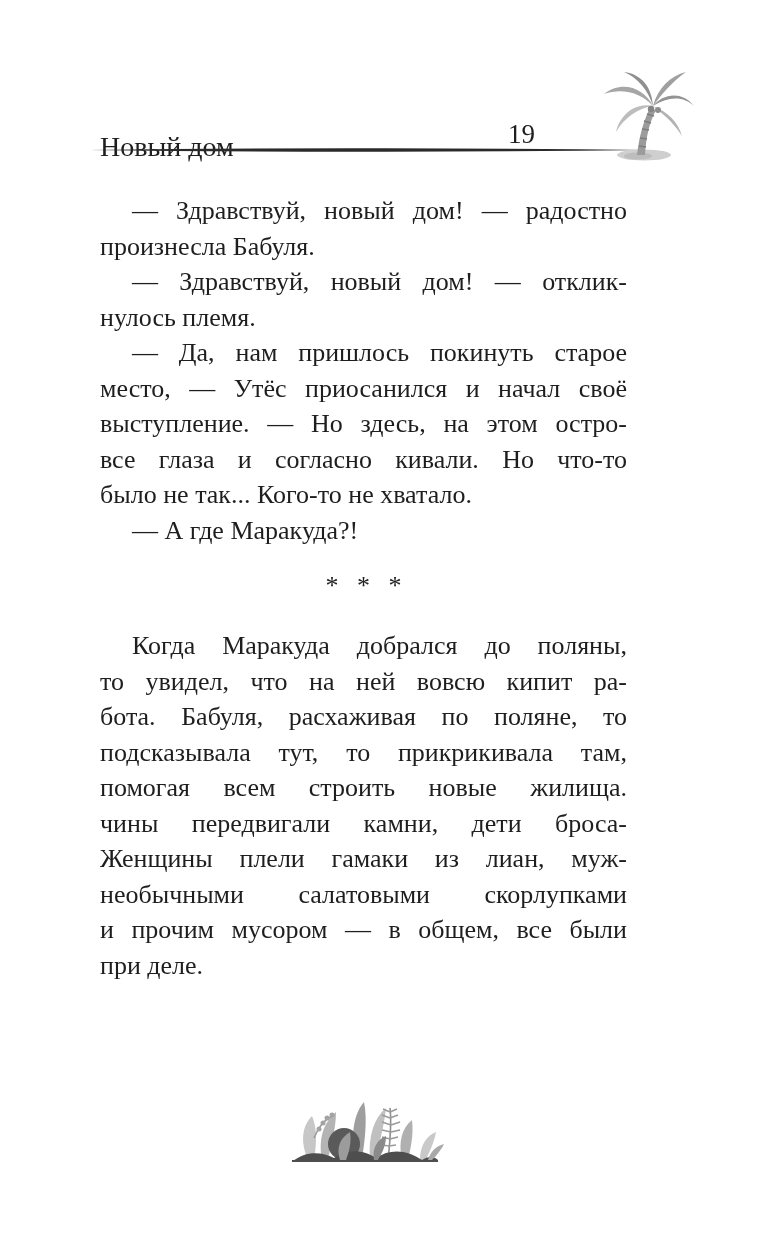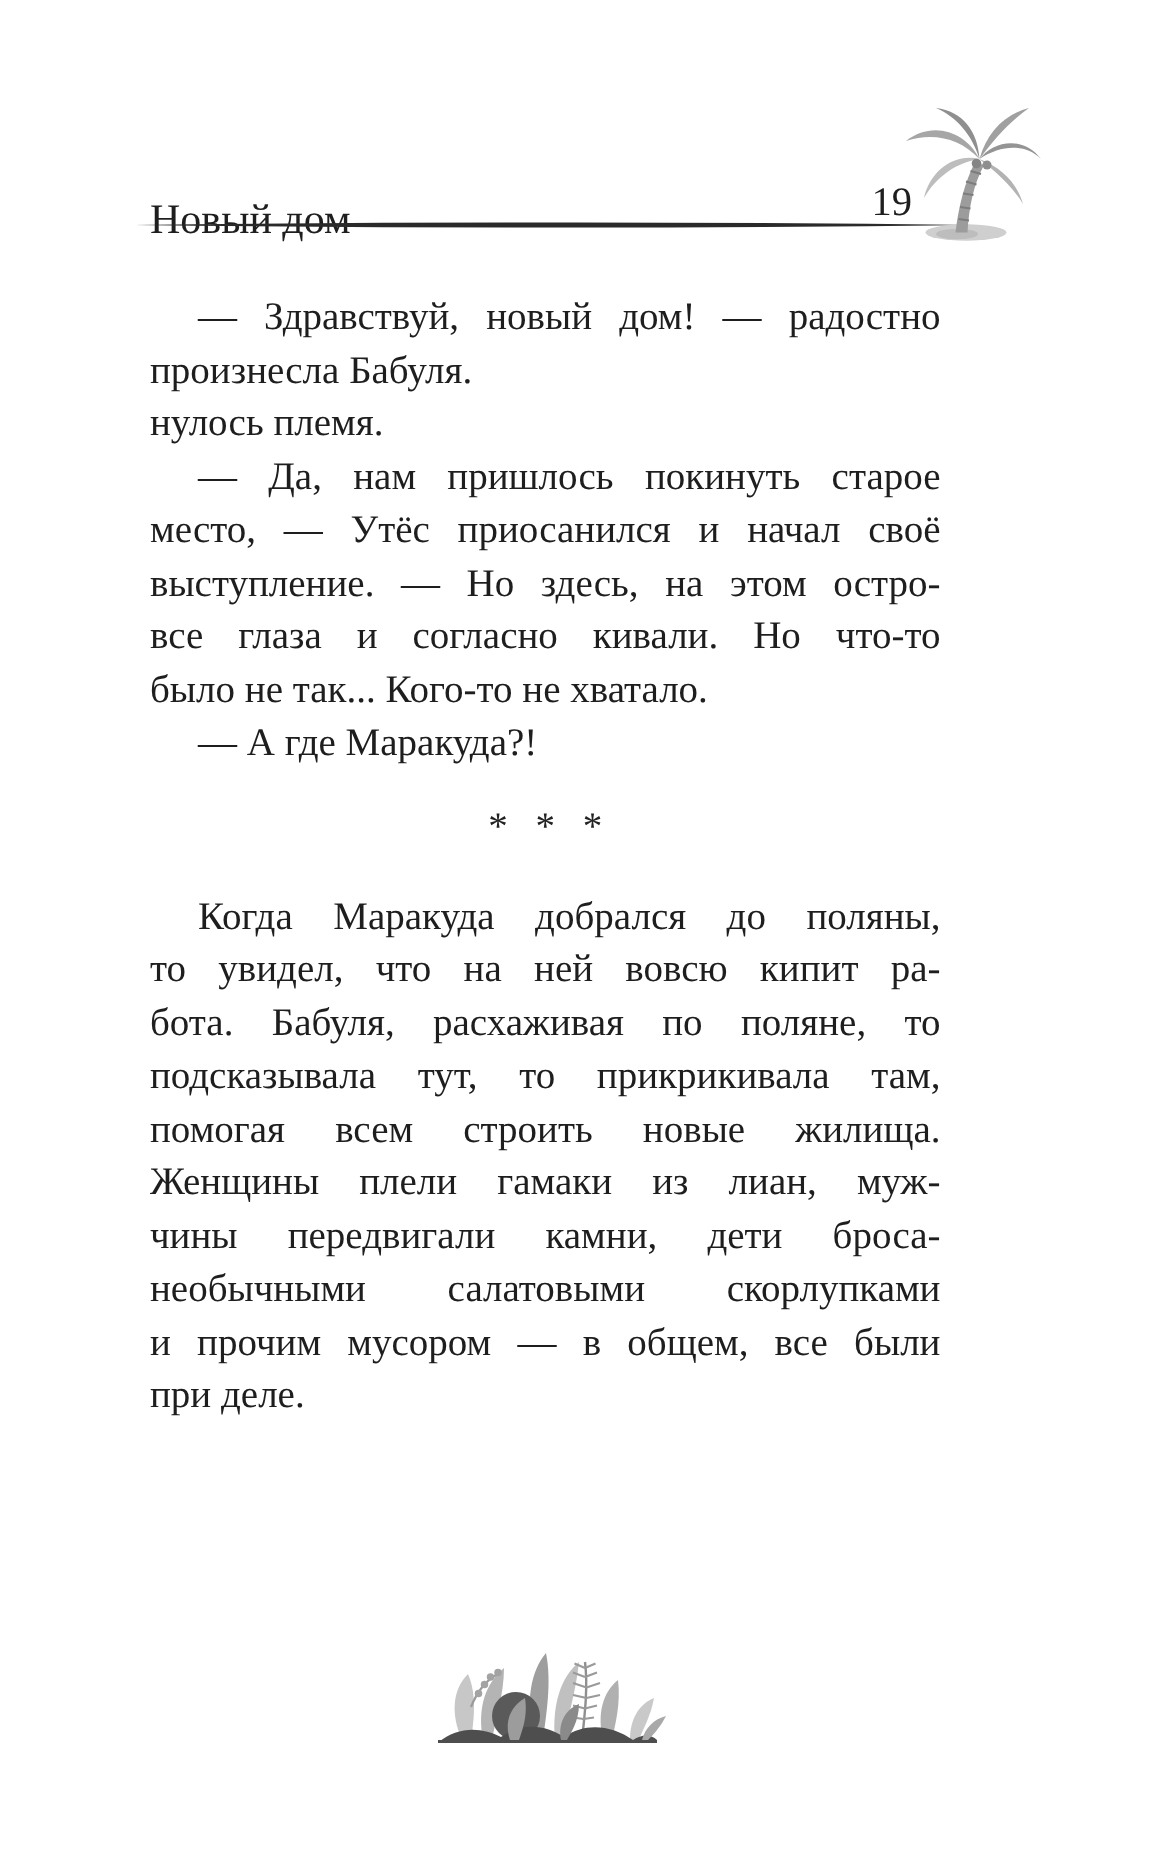--- a/index.html
+++ b/index.html
@@ -10,21 +10,21 @@
     color:#1e1e1e;
     font-family:"Liberation Serif", serif;
     overflow:hidden;
   }
   .chapter-title {
     position:absolute; left:100px; top:130px;
     font-size:28px; line-height:34px;
   }
   .page-number {
     position:absolute; left:508px; top:117px; width:100px;
-    text-align:right; font-size:27px; line-height:34px;
+    font-size:27px; line-height:34px;
   }
   .header-rule { position:absolute; left:90px; top:146px; }
   .palm { position:absolute; left:588px; top:68px; }
   .body-text {
     position:absolute; left:100px; top:193px; width:527px;
     font-size:26px;
   }
   .line { height:35.5px; line-height:35.5px; }
   .just { text-align:justify; text-align-last:justify; }
   .indent { text-indent:32px; }
@@ -63,20 +63,21 @@
   </svg>
 
   <main class="body-text">
 
     <div>
       <div class="line indent just">— Здравствуй, новый дом! — радостно</div>
       <div class="line">произнесла Бабуля.</div>
     </div>
 
     <div>
+      <div class="line indent just">— Здравствуй, новый дом! — отклик-</div>
       <div class="line">нулось племя.</div>
     </div>
 
     <div>
       <div class="line indent just">— Да, нам пришлось покинуть старое</div>
       <div class="line just">место, — Утёс приосанился и начал своё</div>
       <div class="line just">выступление. — Но здесь, на этом остро-</div>
     </div>
 
     <div>
@@ -89,22 +90,22 @@
     </div>
 
     <div class="separator">* * *</div>
 
     <div>
       <div class="line indent just">Когда Маракуда добрался до поляны,</div>
       <div class="line just">то увидел, что на ней вовсю кипит ра-</div>
       <div class="line just">бота. Бабуля, расхаживая по поляне, то</div>
       <div class="line just">подсказывала тут, то прикрикивала там,</div>
       <div class="line just">помогая всем строить новые жилища.</div>
+      <div class="line just">чины передвигали камни, дети броса-</div>
       <div class="line just">Женщины плели гамаки из лиан, муж-</div>
-      <div class="line just">чины передвигали камни, дети броса-</div>
       <div class="line just">необычными салатовыми скорлупками</div>
       <div class="line just">и прочим мусором — в общем, все были</div>
       <div class="line">при деле.</div>
     </div>
 
   </main>
 
   <svg class="plants" width="172" height="66" viewBox="0 0 172 66">
     <path d="M30,62 C22,44 24,28 34,18 C40,32 38,48 36,62 Z" fill="#c7c7c7"></path>
     <path d="M44,62 C40,40 46,24 58,14 C58,32 52,50 50,62 Z" fill="#b4b4b4"></path>

